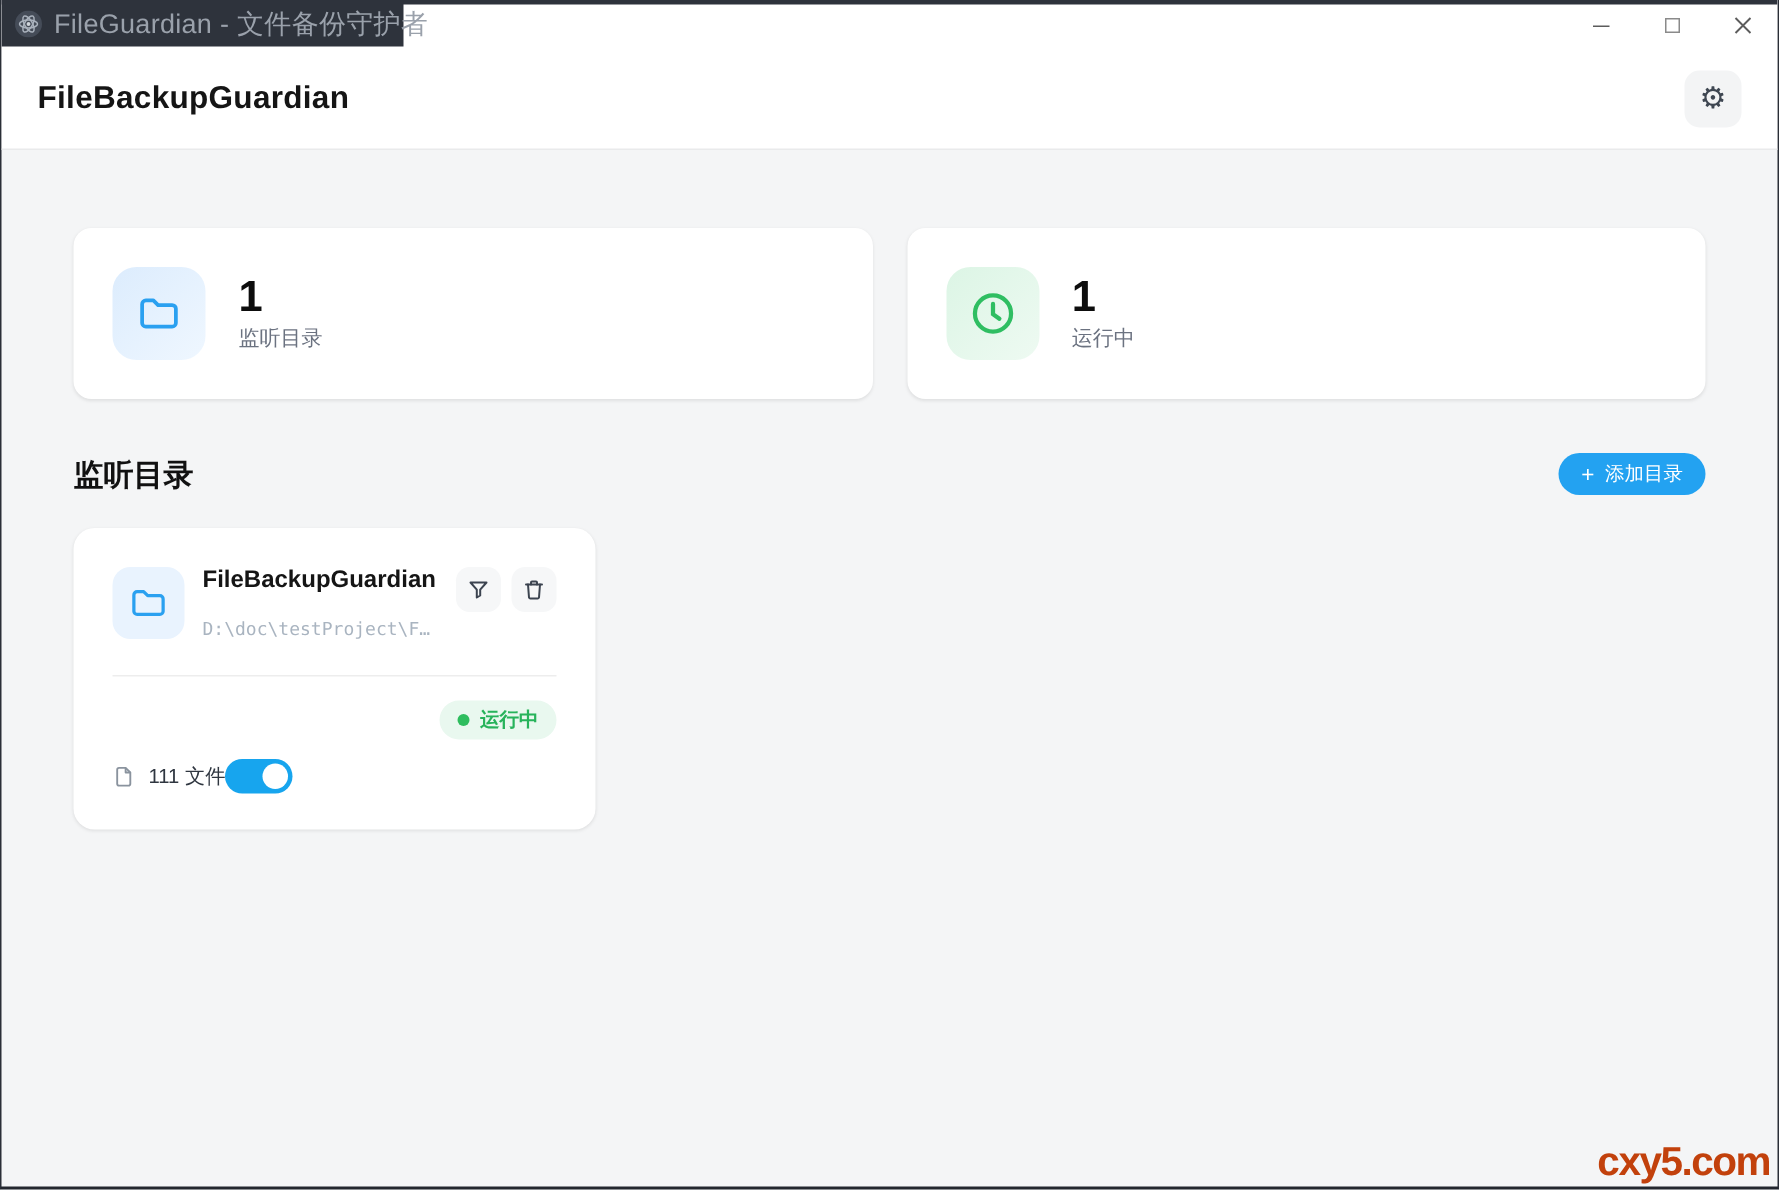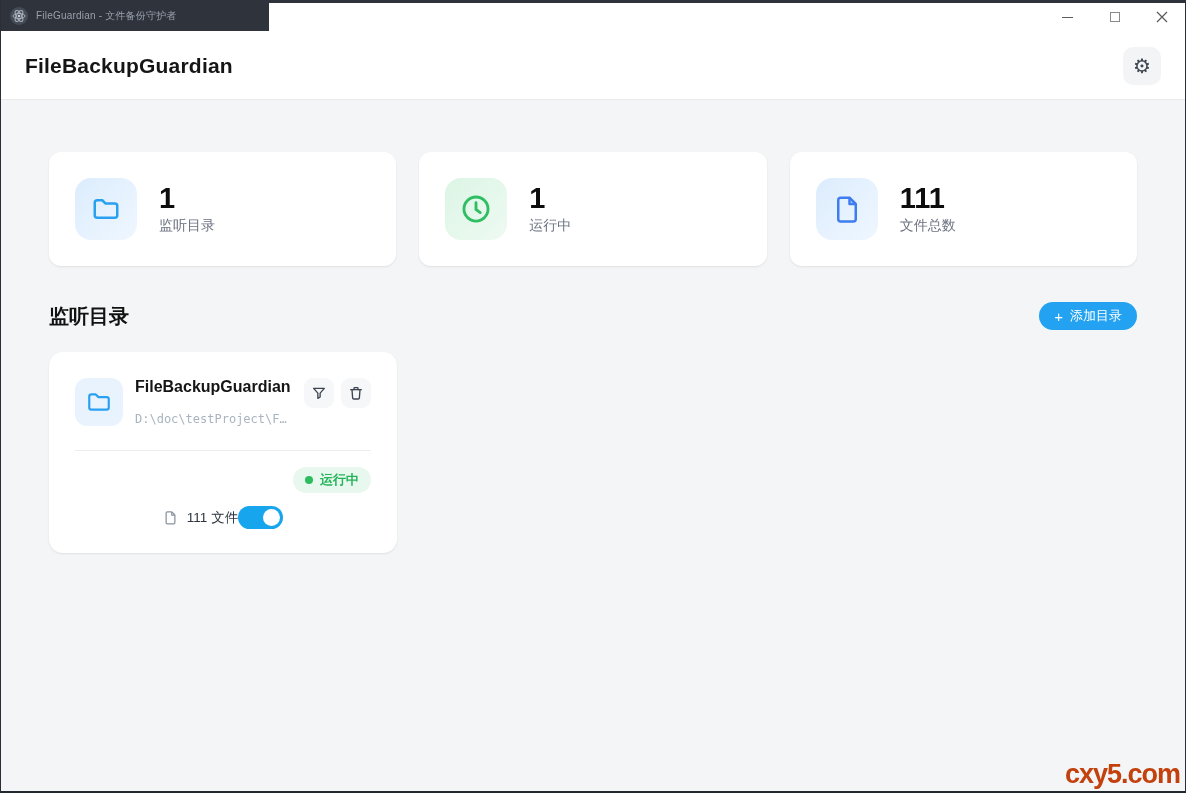--- a/index.html
+++ b/index.html
@@ -11,21 +11,21 @@
     background:#f4f5f6;
   }
 
   
   .titlebar { position:relative; height:32px; background:#ffffff; }
   .titlebar-topline { position:absolute; top:0; left:0; right:0; height:3px; background:#2e333c; }
   .titlebar-brand {
     position:absolute; top:0; left:0; width:268px; height:31px; background:#2e333c;
     display:flex; align-items:center; gap:8px; padding-left:9px;
   }
-  .titlebar-title { color:#9aa1ab; font-size:10px; letter-spacing:.2px; white-space:nowrap; }
+  .titlebar-title { color:#9aa1ab; font-size:18px; letter-spacing:.2px; white-space:nowrap; }
   .win-controls { position:absolute; right:0; top:3px; height:28px; display:flex; align-items:center; }
   .win-btn { width:47px; height:28px; display:flex; align-items:center; justify-content:center; cursor:default; }
   .glyph-min { width:11px; height:0; border-top:1.6px solid #5c5c5c; display:block; }
   .glyph-max { width:10px; height:10px; border:1.4px solid #8a8a8a; display:block; }
 
   
   .header {
     height:68px; background:#fff; border-bottom:1px solid #e9eaeb;
     display:flex; align-items:center; justify-content:space-between; padding:0 24px;
   }
@@ -94,21 +94,21 @@
   .dir-divider { margin-top:24px; border-top:1px solid #ededed; }
 
   .dir-status-row { margin-top:16px; display:flex; justify-content:flex-end; }
   .status-badge {
     background:#e9f8ef; border-radius:13px; height:26px; padding:0 12px;
     display:flex; align-items:center; gap:7px;
   }
   .status-dot { width:8px; height:8px; border-radius:50%; background:#2ebd5e; }
   .status-text { font-size:13px; color:#27b35b; font-weight:600; }
 
-  .dir-bottom-row { margin-top:13px; display:flex; align-items:center; justify-content:center; }
+  .dir-bottom-row { margin-top:13px; display:flex; align-items:center; justify-content:flex-start; }
   .file-count { display:flex; align-items:center; gap:9px; }
   .file-count-text { font-size:13.5px; color:#2f3640; }
   .toggle {
     width:45px; height:23px; border-radius:12px; background:#17a5ee; position:relative; cursor:pointer; border:none;
   }
   .toggle-knob { position:absolute; right:3px; top:3px; width:17px; height:17px; border-radius:50%; background:#fff; }
 
   .watermark {
     position:absolute; right:5px; bottom:3px; color:#c2410c;
     font-size:27px; font-weight:800; letter-spacing:-1px; line-height:1;
@@ -179,32 +179,20 @@
             <circle cx="12" cy="12" r="8.5"></circle>
             <path d="M12 7.5v4.8l3 2.2"></path>
           </svg>
         </div>
         <div>
           <div class="stat-value">1</div>
           <div class="stat-label">运行中</div>
         </div>
       </div>
 
-      <div class="stat-card">
-        <div class="stat-icon-box stat-icon-blue">
-          <svg width="30" height="30" viewBox="0 0 24 24" fill="none" stroke="#3e7df0" stroke-width="2" stroke-linejoin="round">
-            <path d="M7 3h7l5 5v12a2 2 0 0 1-2 2H7a2 2 0 0 1-2-2V5a2 2 0 0 1 2-2z"></path>
-            <path d="M14 3v5h5"></path>
-          </svg>
-        </div>
-        <div>
-          <div class="stat-value">111</div>
-          <div class="stat-label">文件总数</div>
-        </div>
-      </div>
 
     </div>
 
     <div class="section-row">
       <div class="section-title">监听目录</div>
       <button class="add-btn">
         <span class="plus">+</span>
         <span>添加目录</span>
       </button>
     </div>

